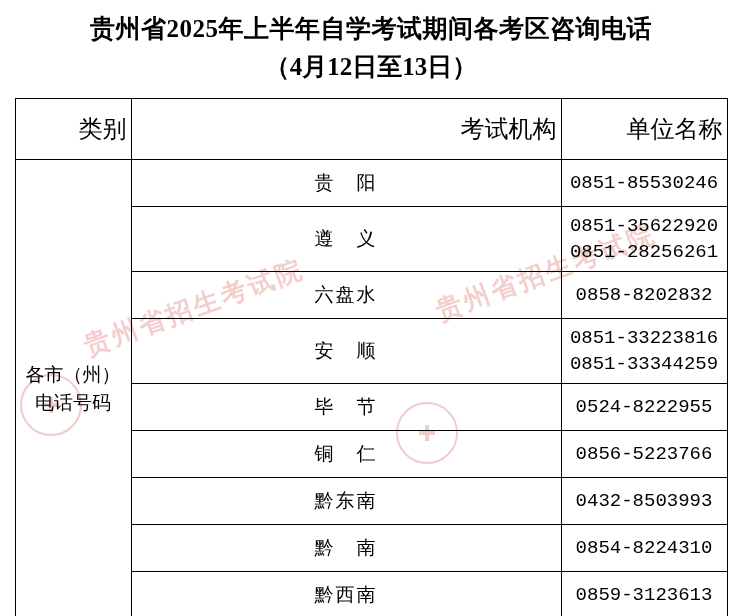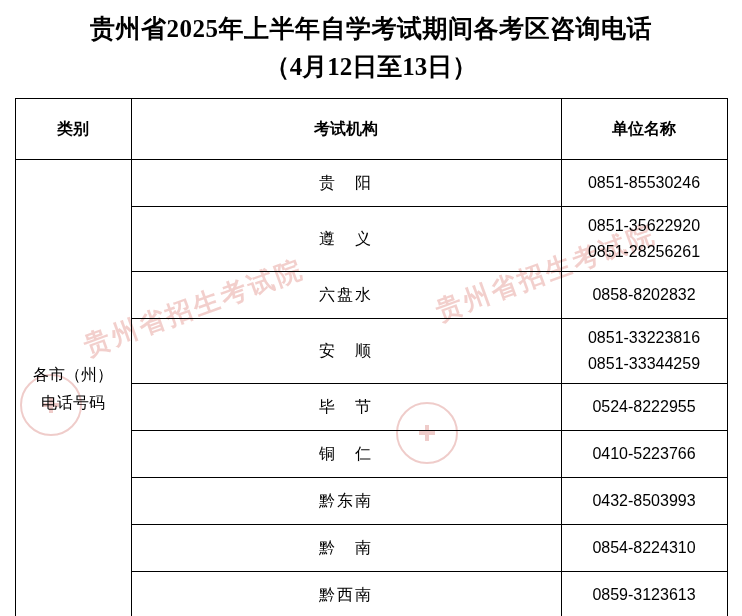--- a/index.html
+++ b/index.html
@@ -43,47 +43,48 @@
     width: 712px;
     table-layout: fixed;
     position: relative;
     z-index: 2;
     background: transparent;
   }
   table.phone-table td, table.phone-table th {
     border: 1px solid #000000;
     text-align: center;
     vertical-align: middle;
-    font-size: 16px;
+    font-size: 19px;
     padding: 6px 4px;
     background: transparent;
   }
   table.phone-table th {
-    font-weight: bold;
-    font-size: 16px;
+    font-weight: normal;
+    font-size: 24px;
     height: 48px;
+    text-align: right;
   }
   .col-cat { width: 116px; }
   .col-unit { width: 430px; }
   .col-phone { width: 166px; }
 
   td.category-cell {
     font-size: 18px;
     line-height: 28px;
     text-align: left;
     padding-left: 10px;
   }
   td.unit-cell {
     font-size: 18px;
     letter-spacing: 2px;
   }
   td.phone-cell {
     font-size: 18px;
     line-height: 26px;
-    font-family: Liberation Sans, sans-serif;
+    font-family: Liberation Mono, monospace;
     margin-left: 19px;
   }
   td.phone-cell span {
     display: block;
   }
   .row-std td { height: 34px; }
   .row-tall td { height: 50px; }
   
   .watermark {
     position: absolute;
@@ -186,21 +187,21 @@
       </tr>
       <tr class="row-std">
         <td class="unit-cell">毕　节</td>
         <td class="phone-cell">
           <span>0524-8222955</span>
         </td>
       </tr>
       <tr class="row-std">
         <td class="unit-cell">铜　仁</td>
         <td class="phone-cell">
-          <span>0410-5223766</span>
+          <span>0856-5223766</span>
         </td>
       </tr>
       <tr class="row-std">
         <td class="unit-cell">黔东南</td>
         <td class="phone-cell">
           <span>0432-8503993</span>
         </td>
       </tr>
       <tr class="row-std">
         <td class="unit-cell">黔　南</td>

